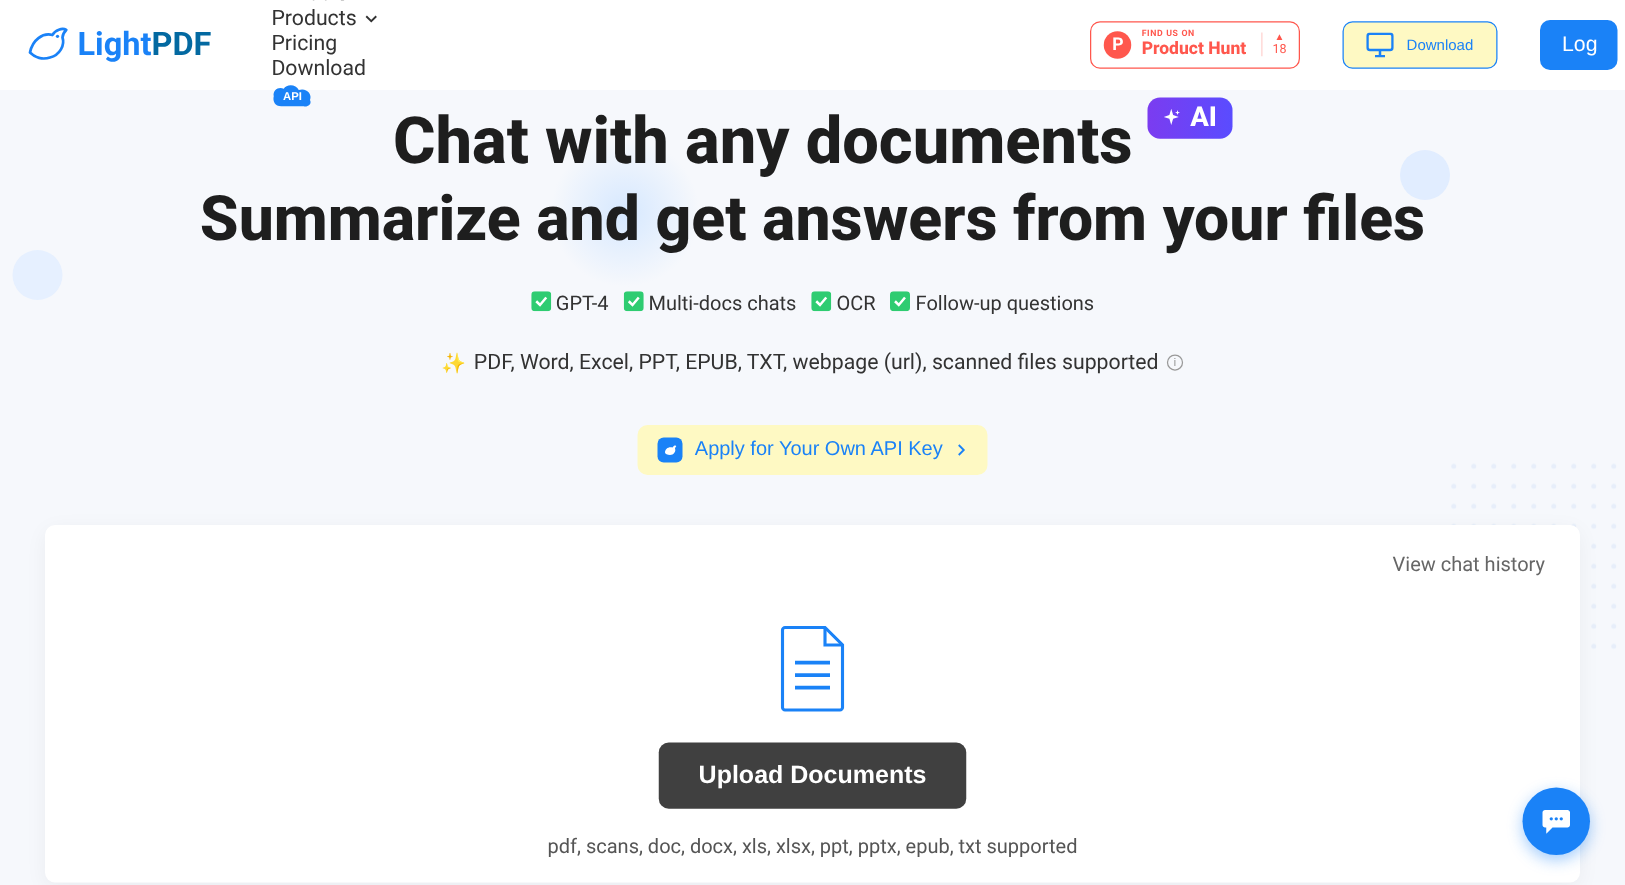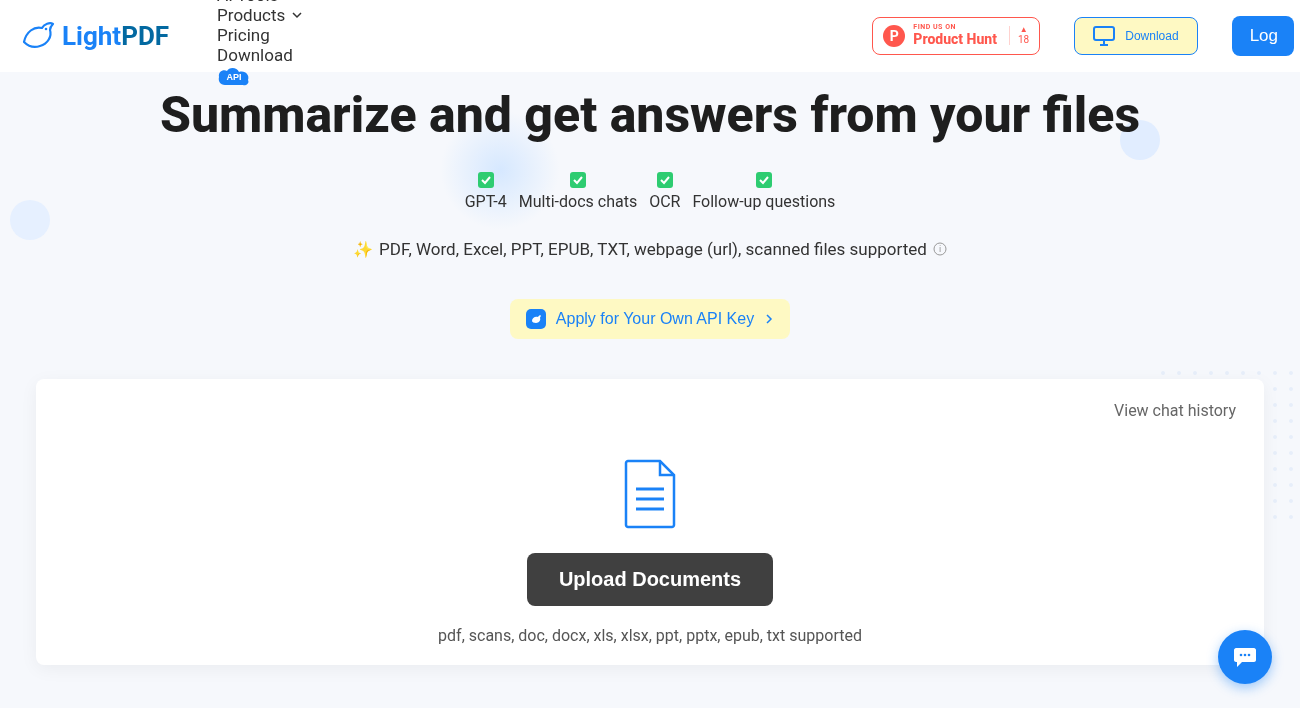--- a/index.html
+++ b/index.html
@@ -152,21 +152,21 @@
 }
 
 .features {
   display: flex;
   justify-content: center;
   gap: 12px;
   margin-top: 28px;
   font-size: 16px;
   color: #333;
 }
-.feature { display: inline-flex; align-items: center; gap: 4px; flex-direction: column; }
+.feature { display: inline-flex; align-items: flex-start; gap: 4px; }
 .check { width: 16px; height: 16px; }
 
 .supported {
   margin-top: 28px;
   font-size: 17px;
   color: #333;
   display: flex;
   justify-content: center;
   align-items: center;
   gap: 6px;
@@ -342,20 +342,30 @@
     </svg>
     <span>Download</span>
   </button>
 
   <button class="login-btn">
     <span>Log</span>
   </button>
 </header>
 
 <section class="hero">
+  <h1 class="hero-title">
+    <span>Chat with any documents</span>
+    <span class="ai-badge">
+      <svg class="sparkle" viewBox="0 0 18 18">
+        <path d="M9 1 L10.5 6 L15 7.5 L10.5 9 L9 14 L7.5 9 L3 7.5 L7.5 6 Z" fill="#fff"></path>
+        <path d="M14 2 L14.5 3.5 L16 4 L14.5 4.5 L14 6 L13.5 4.5 L12 4 L13.5 3.5 Z" fill="#fff"></path>
+      </svg>
+      <span>AI</span>
+    </span>
+  </h1>
   <h2 class="hero-sub">Summarize and get answers from your files</h2>
 
   <div class="features">
     <span class="feature">
       <svg class="check" viewBox="0 0 16 16">
           <rect width="16" height="16" rx="3" fill="#2ecc71"></rect>
           <path d="M4 8 L7 11 L12 5" stroke="#fff" stroke-width="2" fill="none"></path>
         </svg>
       <span>GPT-4</span>
     </span>

